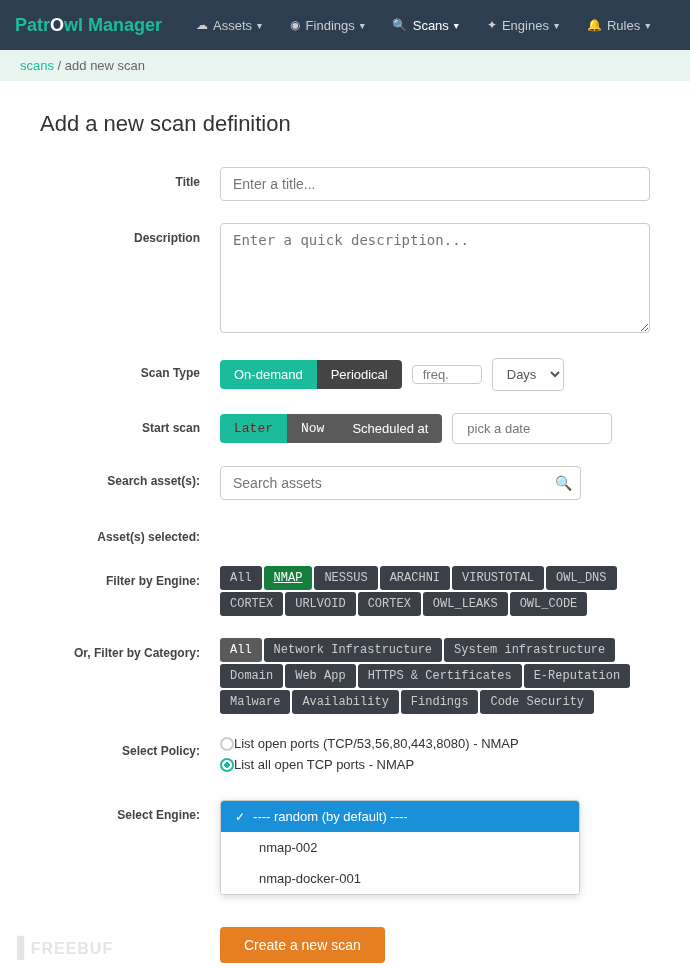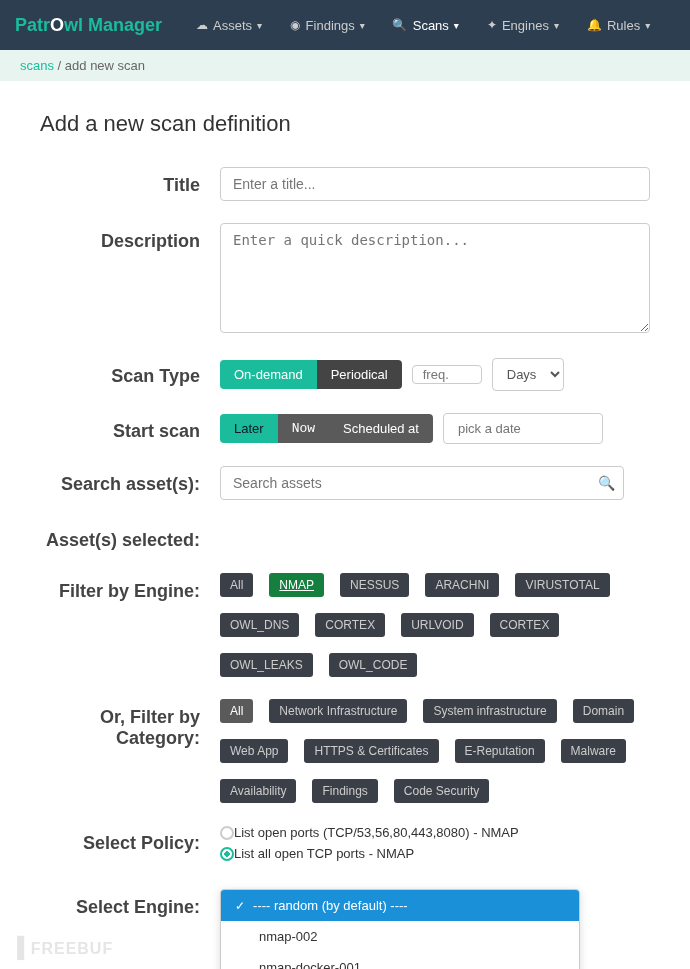--- a/index.html
+++ b/index.html
@@ -75,21 +75,21 @@
       align-items: flex-start;
       margin-bottom: 22px;
     }
     .form-label {
       width: 180px;
       min-width: 180px;
       text-align: right;
       padding-right: 20px;
       padding-top: 8px;
       font-weight: bold;
-      font-size: 18px;
+      font-size: 12px;
       color: #444;
     }
     .form-field {
       flex: 1;
     }
     .form-control {
       width: 100%;
       border: 1px solid #ccc;
       border-radius: 4px;
       padding: 8px 12px;
@@ -118,22 +118,23 @@
       color: #fff;
       border-radius: 4px 0 0 4px;
     }
     .btn-dark-last {
       background: #444;
       color: #fff;
       border-radius: 0 4px 4px 0;
     }
     .btn-teal-solo {
       background: #1abc9c;
-      color: #0f172a;
+      color: #7f1d1d;
       border-radius: 4px 0 0 4px;
+      font-family: Liberation Mono, monospace;
     }
     .btn-gray {
       background: #5a5a5a;
       color: #fff;
       font-family: Liberation Mono, monospace;
     }
     .btn-gray-last {
       background: #5a5a5a;
       color: #fff;
       border-radius: 0 4px 4px 0;
@@ -173,21 +174,21 @@
       border-radius: 4px;
       padding: 7px 14px;
       width: 160px;
       color: #999;
       font-size: 13px;
     }
 
     
     .search-assets-wrap {
       position: relative;
-      width: 404px;
+      width: 361px;
     }
     .search-assets-input {
       width: 100%;
       border: 1px solid #ccc;
       border-radius: 4px;
       padding: 8px 36px 8px 12px;
       font-size: 14px;
       color: #999;
       outline: none;
     }
@@ -200,21 +201,22 @@
       border: none;
       cursor: pointer;
       color: #888;
       font-size: 14px;
     }
 
     
     .filter-tags {
       display: flex;
       flex-wrap: wrap;
-      gap: 16px;
+      gap: 2px;
+      font-family: Liberation Mono, monospace;
     }
     .tag {
       padding: 5px 10px;
       border-radius: 3px;
       font-size: 12px;
       cursor: pointer;
       background: #3a3f48;
       color: #ccc;
     }
     .tag.selected {

